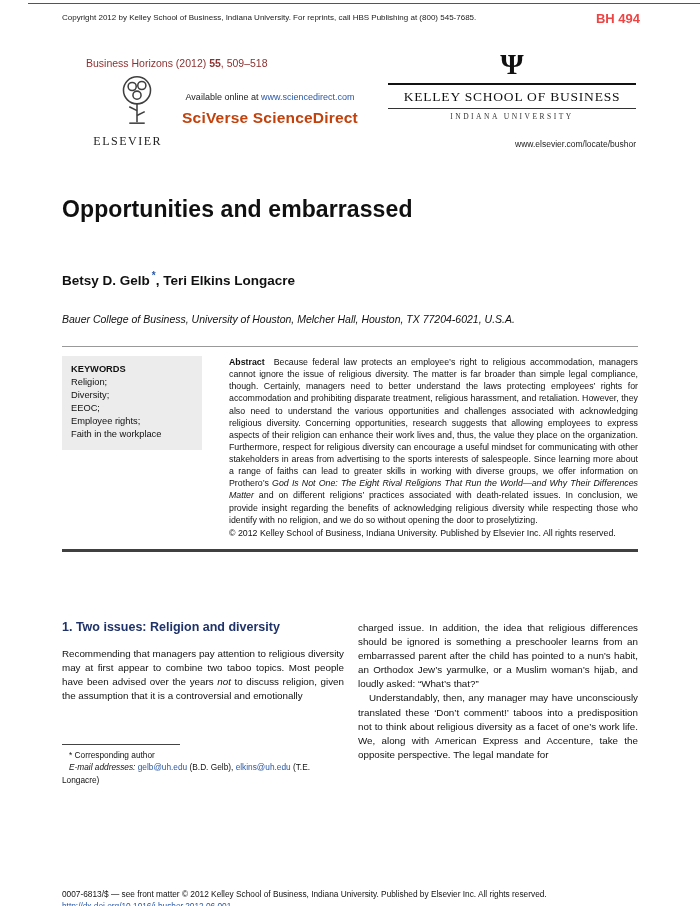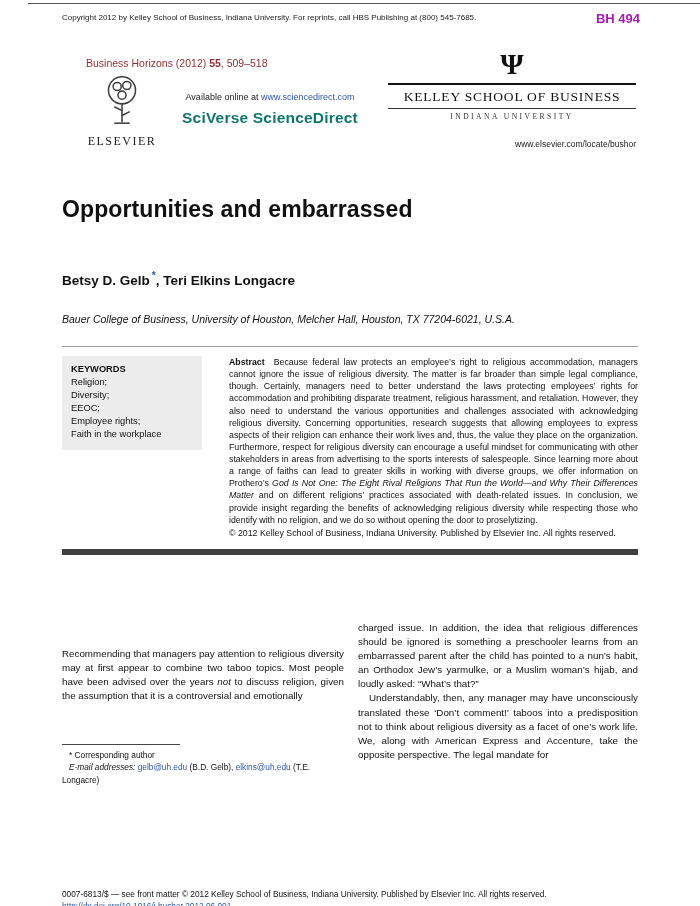--- a/index.html
+++ b/index.html
@@ -3,45 +3,45 @@
 <meta charset="utf-8">
 <style>
   * { margin:0; padding:0; box-sizing:border-box; }
   html,body { background:#ffffff; }
   body { font-family:"Liberation Sans", sans-serif; color:#1a1a1a; }
   .page { position:relative; width:700px; height:906px; background:#fff; margin:0 auto; overflow:hidden; }
 
   .scan-top { position:absolute; top:3px; left:28px; right:0; border-top:1px solid #555; }
 
   .copyright-top { position:absolute; top:13px; left:62px; font-size:8px; color:#222; }
-  .bh-code { position:absolute; top:11px; right:60px; font-size:13px; font-weight:bold; color:#a21caf; }
+  .bh-code { position:absolute; top:11px; right:60px; font-size:13px; font-weight:bold; color:#ef4444; }
 
   .journal-ref { position:absolute; top:57px; left:86px; font-size:10.5px; color:#8e3030; }
 
-  .elsevier-block { position:absolute; top:72px; left:82px; width:80px; text-align:center; }
+  .elsevier-block { position:absolute; top:72px; left:82px; width:80px; text-align:right; }
   .elsevier-name { font-family:"Liberation Serif", serif; font-size:12px; letter-spacing:1.5px; color:#222; margin-top:2px; }
 
   .available-block { position:absolute; top:84px; left:163px; width:214px; text-align:center;margin-top:8px; }
   .available-line { font-size:9px; color:#222; }
-  .sciverse { font-size:15.5px; font-weight:bold; color:#0f766e; margin-top:7px; letter-spacing:0.2px; }
+  .sciverse { font-size:15.5px; font-weight:bold; color:#c2410c; margin-top:7px; letter-spacing:0.2px; }
 
   .kelley-block { position:absolute; top:48px; right:64px; width:248px; text-align:center; }
   .trident { font-family:"Liberation Serif", serif; font-size:30px; line-height:1.05; color:#111; font-weight:bold; }
   .rule-heavy { border-top:2px solid #111; margin-top:3px; }
   .kelley-name { font-family:"Liberation Serif", serif; font-size:13.5px; letter-spacing:0.8px; color:#111; margin-top:4px; white-space:nowrap; }
   .rule-light { border-top:1px solid #333; margin-top:3px; }
   .kelley-sub { font-family:"Liberation Serif", serif; font-size:7.5px; letter-spacing:2.5px; color:#333; margin-top:3px; }
   .locate-url { position:absolute; top:139px; right:64px; font-size:8.5px; color:#222; text-decoration:none; }
 
   .title { position:absolute; top:194px; left:62px; font-size:23px; font-weight:bold; line-height:1.32; color:#101010; letter-spacing:0.1px; }
   .authors { position:absolute; top:270px; left:62px; font-size:13.5px; font-weight:bold; color:#101010; }
   .star { color:#2a57a5; font-size:10px; margin-left:2px; }
   .affiliation { position:absolute; top:313px; left:62px; font-size:10.5px; font-style:italic; color:#101010; }
 
-  .abstract-section { position:absolute; top:346px; left:62px; width:576px; border-top:1px solid #999; border-bottom:6px solid #404040; padding:9px 0 10px 0; display:flex; align-items:flex-start; }
+  .abstract-section { position:absolute; top:346px; left:62px; width:576px; border-top:1px solid #999; border-bottom:3px solid #404040; padding:9px 0 10px 0; display:flex; align-items:flex-start; }
   .kw-box { width:140px; background:#ececec; padding:7px 9px 9px 9px; font-size:9.3px; line-height:1.4; color:#111; flex:0 0 auto; }
   .kw-label { font-weight:bold; }
   .abstract-text { margin-left:27px; flex:1; font-size:8.8px; line-height:1.38; text-align:justify; color:#111; }
   .abs-label { font-weight:bold; margin-right:9px; }
   .abs-copy { margin-top:1px; text-align:justify; }
 
   .sec-heading { position:absolute; top:620px; left:62px; width:282px; font-size:12.5px; font-weight:bold; color:#1f3269; }
 
   .col-left { position:absolute; top:647px; left:62px; width:282px; font-size:9.8px; line-height:1.44; text-align:justify; color:#111; }
   .col-right { position:absolute; top:621px; left:358px; width:280px; font-size:9.8px; line-height:1.44; text-align:justify; color:#111; }
@@ -123,20 +123,21 @@
       <div>Faith in the workplace</div>
     </div>
     <div class="abstract-text">
       <p class="abs-p">
         <span class="abs-label">Abstract</span><span>Because federal law protects an employee’s right to religious accommodation, managers cannot ignore the issue of religious diversity. The matter is far broader than simple legal compliance, though. Certainly, managers need to better understand the laws protecting employees’ rights for accommodation and prohibiting disparate treatment, religious harassment, and retaliation. However, they also need to understand the various opportunities and challenges associated with acknowledging religious diversity. Concerning opportunities, research suggests that allowing employees to express aspects of their religion can enhance their work lives and, thus, the value they place on the organization. Furthermore, respect for religious diversity can encourage a useful mindset for communicating with other stakeholders in areas from advertising to the sports interests of salespeople. Since learning more about a range of faiths can lead to greater skills in working with diverse groups, we offer information on Prothero’s </span><i>God Is Not One: The Eight Rival Religions That Run the World—and Why Their Differences Matter</i><span> and on different religions’ practices associated with death-related issues. In conclusion, we provide insight regarding the benefits of acknowledging religious diversity while respecting those who identify with no religion, and we do so without opening the door to proselytizing.</span>
       </p>
       <p class="abs-copy">© 2012 Kelley School of Business, Indiana University. Published by Elsevier Inc. All rights reserved.</p>
     </div>
   </div>
 
+  <div class="sec-heading">1. Two issues: Religion and diversity</div>
 
   <div class="col-left">
     <p><span>Recommending that managers pay attention to religious diversity may at first appear to combine two taboo topics. Most people have been advised over the years </span><i>not</i><span> to discuss religion, given the assumption that it is a controversial and emotionally</span></p>
   </div>
 
   <div class="col-right">
     <p>charged issue. In addition, the idea that religious differences should be ignored is something a preschooler learns from an embarrassed parent after the child has pointed to a nun’s habit, an Orthodox Jew’s yarmulke, or a Muslim woman’s hijab, and loudly asked: “What’s that?”</p>
     <p class="indent">Understandably, then, any manager may have unconsciously translated these ‘Don’t comment!’ taboos into a predisposition not to think about religious diversity as a facet of one’s work life. We, along with American Express and Accenture, take the opposite perspective. The legal mandate for</p>
   </div>
 

